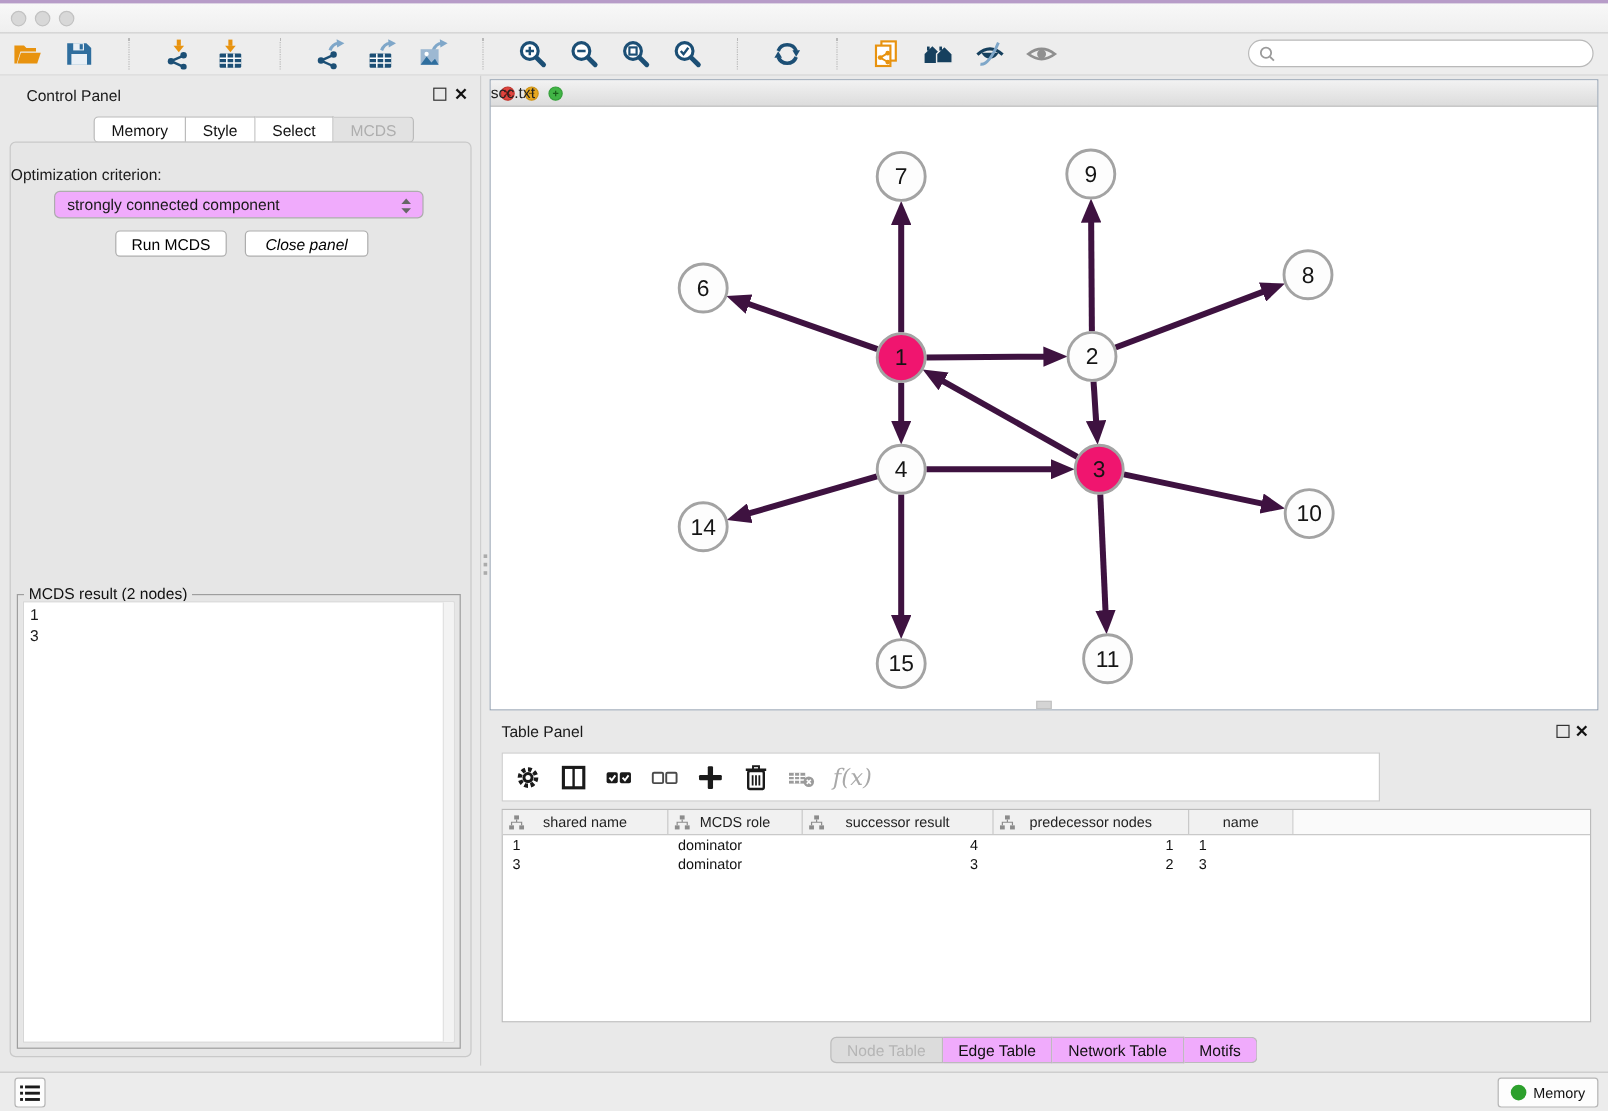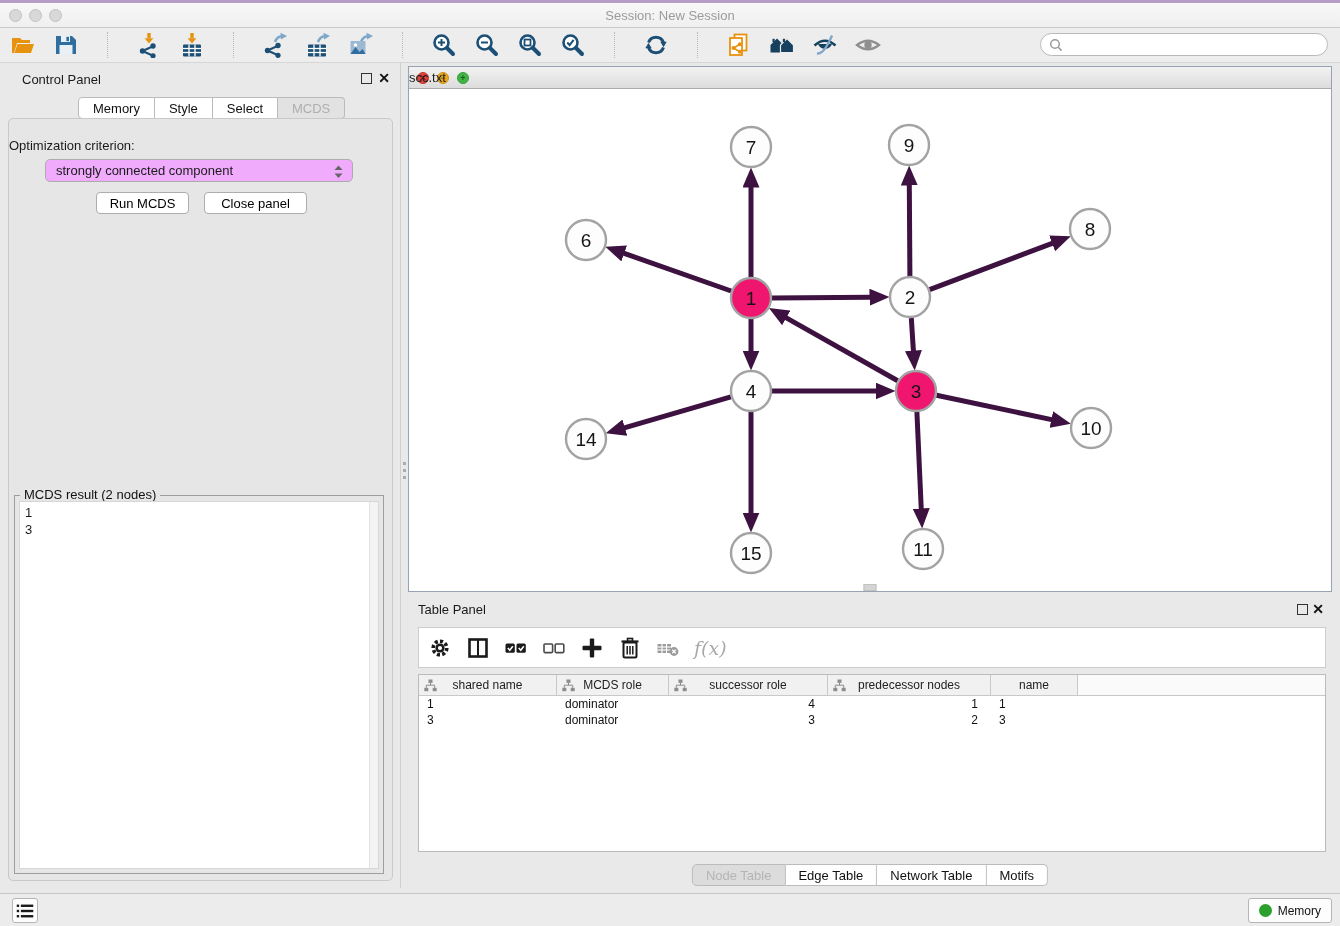--- a/index.html
+++ b/index.html
@@ -42,21 +42,21 @@
   #cp-content { position:absolute; left:8px; right:7px; top:55px; bottom:7px; background:#E6E6E6;
                 border:1px solid #C9C9C9; border-radius:5px; }
   #opt-label { position:absolute; top:19px; left:0; right:0; font-size:13px; }
   #criterion-select { position:absolute; left:36px; top:40px; width:308px; height:23px; background:#f0abfc;
                       border:1px solid #ADADAD; border-radius:5px; display:flex; align-items:center;
                       font-size:13px; padding-left:10px; }
   #criterion-select svg { position:absolute; right:6px; top:4px; }
   .cp-btn { position:absolute; top:73px; height:22px; background:#fff; border:1px solid #ADADAD;
             border-radius:4px; font-size:13px; font-family:"Liberation Sans",sans-serif; }
   #run-btn { left:87px; width:93px; }
-  #closepanel-btn { left:195px; width:103px; }
+  #closepanel-btn { left:195px; width:103px;font-style:italic; }
   #result-group { position:absolute; left:5px; right:8px; top:376px; bottom:6px; border:1px solid #9E9E9E; }
   #result-legend { position:absolute; top:-9px; left:5px; background:#E6E6E6; padding:0 4px; font-size:13px; color:#111; }
   #result-inner { position:absolute; left:4px; right:4px; top:5px; bottom:4px; background:#fff; border:1px solid #D6D6D6; }
   #mcds-result-text { font-family:"Liberation Sans",sans-serif; font-size:13px; line-height:17px; padding:2px 5px; white-space:pre; }
   #result-scroll { position:absolute; right:0; top:0; bottom:0; width:9px; background:#F3F3F3; border-left:1px solid #E2E2E2; }
   #cp-divider-handle { position:absolute; left:401px; top:460px; width:7px; height:24px; }
   #cp-divider-handle i { position:absolute; left:2px; top:2px; width:3px; height:3px; background:#ABABAB;
                          box-shadow:0 7px 0 #ABABAB, 0 14px 0 #ABABAB; }
 
   
@@ -71,37 +71,37 @@
   .tdot.grn   { background:#41B445; border:1px solid #35A03A; color:#195F1B; }
   #graph-canvas { position:absolute; left:0; top:22px; right:0; bottom:0; background:#fff; }
   #graph-svg { width:100%; height:100%; }
   #nw-splitter { position:absolute; left:50%; bottom:0; transform:translateX(-50%); width:13px; height:7px;
                  background:#D4D4D4; border:1px solid #C2C2C2; }
 
   
   #table-panel { position:absolute; left:408px; top:596px; width:924px; height:292px; background:#E9E9E9; }
   #table-panel .ph-title { position:absolute; left:10px; top:6px; font-size:13px; }
   #table-panel .float-icon { right:24px; top:8px; } #table-panel .close-icon { right:8px; top:5px; }
-  #tp-toolbar { position:absolute; left:10px; top:31px; width:908px; height:41px; background:#fff;
+  #tp-toolbar { position:absolute; left:10px; top:31px; width:732px; height:41px; background:#fff;
                 border:1px solid #CCC; display:flex; align-items:center; gap:14px; padding-left:9px; }
   .tp-btn { width:24px; height:24px; display:flex; align-items:center; justify-content:center; }
   .tp-btn svg { width:24px; height:24px; }
   #fx-label { font-family:"DejaVu Serif", serif; font-style:italic; font-size:19px; color:#A9A9A9; }
   #tp-table { position:absolute; left:10px; top:78px; width:908px; height:178px; background:#fff; border:1px solid #BBB; }
   #tp-header { display:flex; height:21px; background:#F1F1F1; border-bottom:1px solid #C9C9C9; }
   .th { position:relative; border-right:1px solid #C9C9C9; display:flex; align-items:center; justify-content:center;
         font-size:12px; color:#222; }
   .th svg { position:absolute; left:5px; top:4px; }
   .th.filler { flex:1; border-right:none; background:#FAFAFA; }
   .tr { display:flex; height:16px; font-size:12px; color:#111; }
   .td { overflow:hidden; white-space:nowrap; line-height:16px; }
   .td.left { text-align:left; padding-left:8px; }
   .td.right { text-align:right; padding-right:13px; }
   #tp-tabs { position:absolute; left:50%; transform:translateX(-50%); top:268px; height:22px; display:flex; }
-  .tp-tab { height:22px; padding:0 13px; background:#ffffff; border:1px solid #BBB; border-left:none;
+  .tp-tab { height:22px; padding:0 13px; background:#f0abfc; border:1px solid #BBB; border-left:none;
             font-size:13px; line-height:21px; color:#111; }
   .tp-tab:first-child { border-left:1px solid #BBB; border-radius:5px 0 0 5px; }
   .tp-tab:last-child { border-radius:0 5px 5px 0; }
   .tp-tab.current { background:#DCDCDC; color:#B5B5B5; }
 
   
   #status-bar { position:absolute; left:0; top:893px; width:1340px; height:33px; background:#ECECEC; border-top:1px solid #C6C6C6; }
   #list-btn { position:absolute; left:12px; top:4px; width:26px; height:25px; background:#FDFDFD; border:1px solid #B5B5B5; border-radius:3px;
               display:flex; align-items:center; justify-content:center; }
   #memory-btn { position:absolute; right:8px; top:4px; height:25px; background:#FDFDFD; border:1px solid #B5B5B5; border-radius:3px;
@@ -114,21 +114,20 @@
 <div id="app">
 
   <div id="top-strip"></div>
 
   <div id="titlebar">
     <div class="tl-group">
       <span class="tl-dot"></span>
       <span class="tl-dot"></span>
       <span class="tl-dot"></span>
     </div>
-    <div class="title">Session: New Session</div>
   </div>
 
   <div id="main-toolbar">
     <div id="toolbar-icons">
         <div class="tb-btn">
           <svg viewBox="0 0 26 26">
             <path d="M2 6 h8 l2 2 h8 v3 H7 L4 21 H2 z" fill="#E8930F"></path>
             <path d="M7.4 12 H24 l-3 9 H4.5 z" fill="#E8930F"></path>
           </svg>
         </div>
@@ -500,21 +499,21 @@
           </div>
           <div class="th" style="width:159px">
             <svg width="13" height="13" viewBox="0 0 13 13">
               <g fill="#8C8C8C">
                 <rect x="4.5" y="0.5" width="4" height="3.4"></rect>
                 <rect x="0.3" y="8.8" width="4" height="3.4"></rect>
                 <rect x="8.7" y="8.8" width="4" height="3.4"></rect>
               </g>
               <path d="M6.5 3.9 v2.3 M2.3 8.8 V6.2 h8.4 v2.6" fill="none" stroke="#8C8C8C" stroke-width="1"></path>
             </svg>
-            <span>successor role</span>
+            <span>successor result</span>
           </div>
           <div class="th" style="width:163px">
             <svg width="13" height="13" viewBox="0 0 13 13">
               <g fill="#8C8C8C">
                 <rect x="4.5" y="0.5" width="4" height="3.4"></rect>
                 <rect x="0.3" y="8.8" width="4" height="3.4"></rect>
                 <rect x="8.7" y="8.8" width="4" height="3.4"></rect>
               </g>
               <path d="M6.5 3.9 v2.3 M2.3 8.8 V6.2 h8.4 v2.6" fill="none" stroke="#8C8C8C" stroke-width="1"></path>
             </svg>

